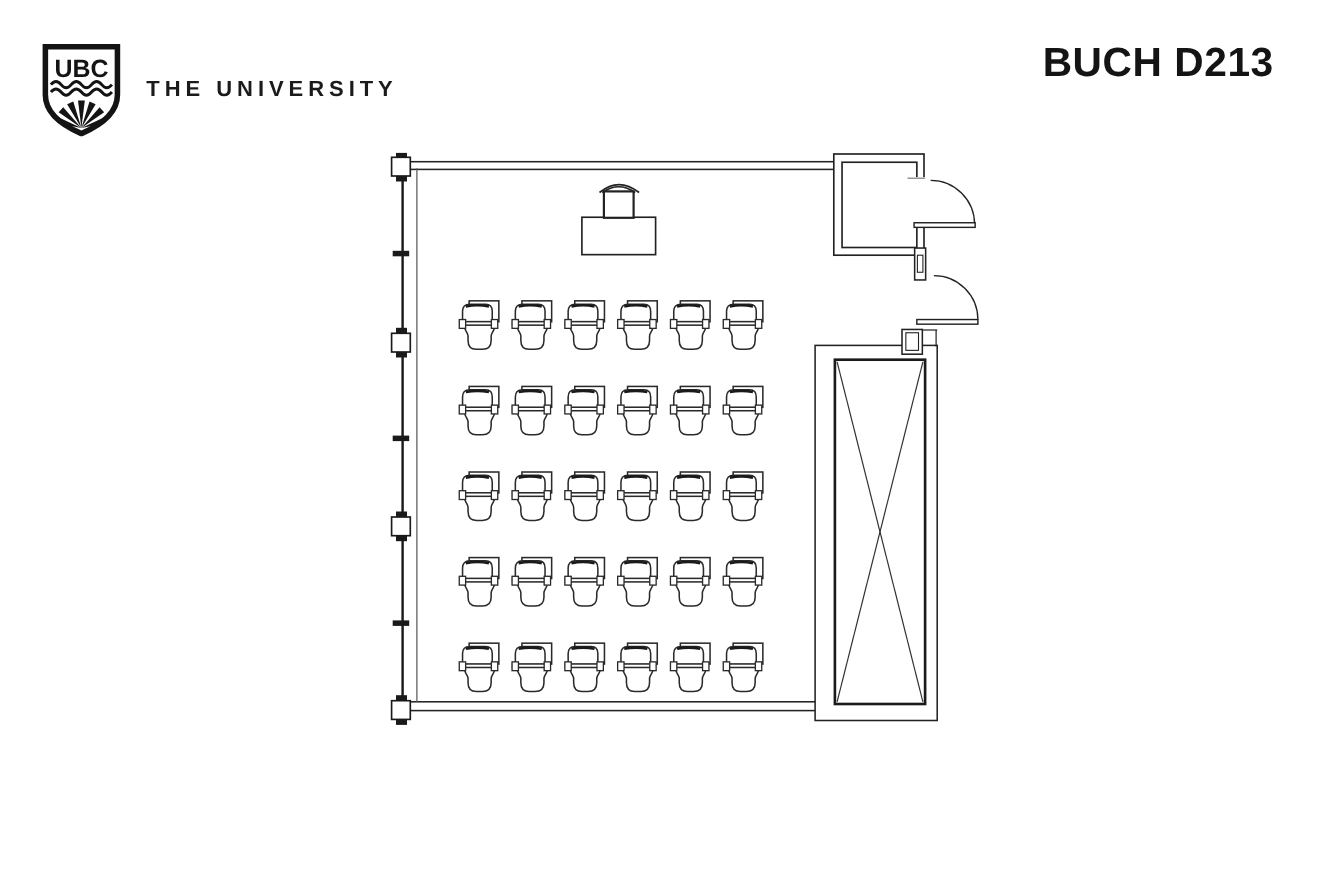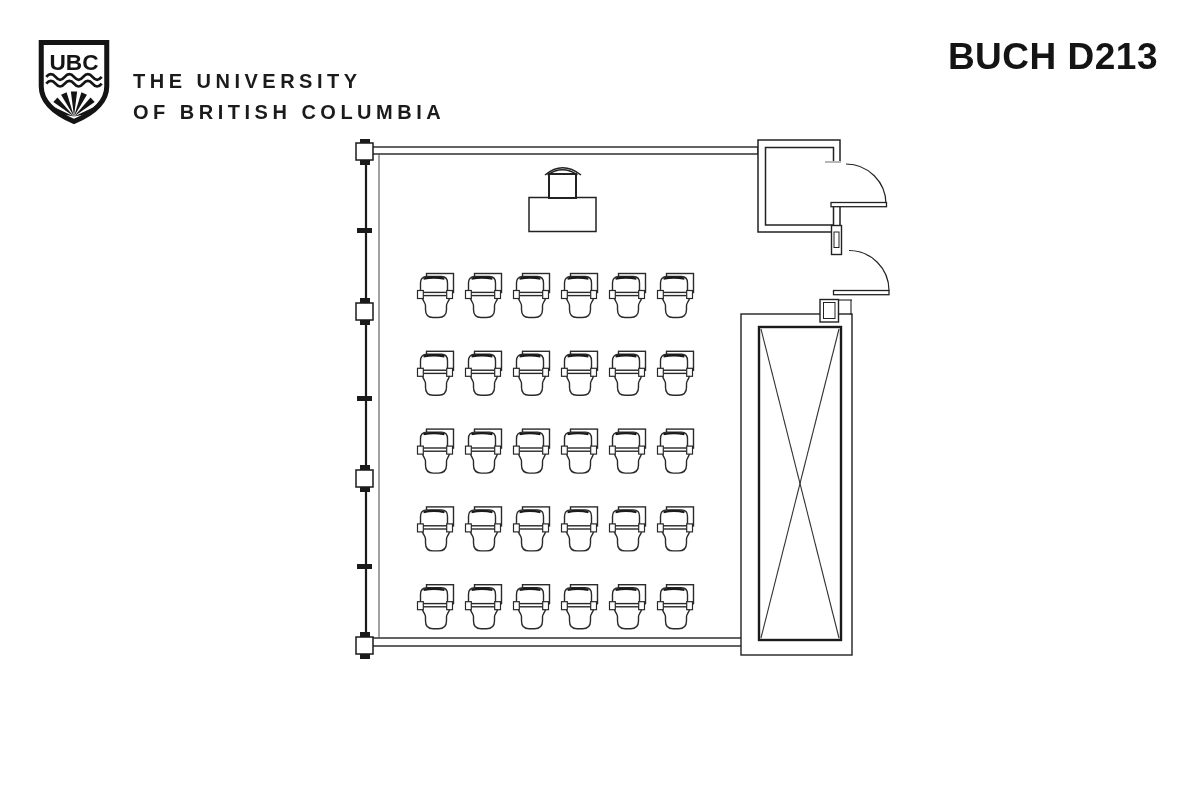--- a/index.html
+++ b/index.html
@@ -34,21 +34,20 @@
     <path d="M44,91 L28.6,65.3 L35.2,62.3 Z"></path>
     <path d="M44,91 L40.3,61.2 L47.7,61.2 Z"></path>
     <path d="M44,91 L52.8,62.3 L59.4,65.3 Z"></path>
     <path d="M44,91 L63.7,68.4 L68.6,73.8 Z"></path>
     <path d="M44,91 L71.2,78.3 L73.5,85.3 Z"></path>
   </g>
 </svg>
 
 <div id="wordmark" class="abs">
   <div>THE UNIVERSITY</div>
-  <div>OF BRITISH COLUMBIA</div>
 </div>
 
 <div id="room-title" class="abs">BUCH D213</div>
 
 <svg id="plan" class="abs" viewBox="340 130 560 540">
   <defs>
     <g id="seat-icon">
       <rect x="9.5" y="1.5" width="27" height="19" fill="#fff" stroke="#2a2a2a" stroke-width="1.4"></rect>
       <path d="M3.5,21 L3.5,11 Q3.5,4.5 10,4.5 L24.5,4.5 Q30.5,4.5 30.5,11 L30.5,21 Z" fill="#fff" stroke="#2a2a2a" stroke-width="1.4"></path>
       <path d="M6.5,6.6 Q17,4.4 27.5,6.6" fill="none" stroke="#1a1a1a" stroke-width="2.4"></path>

